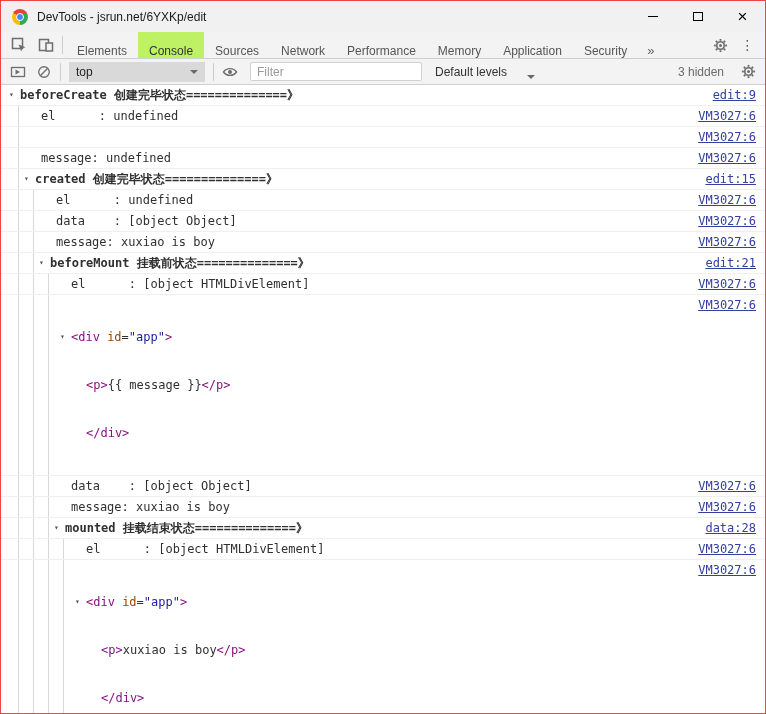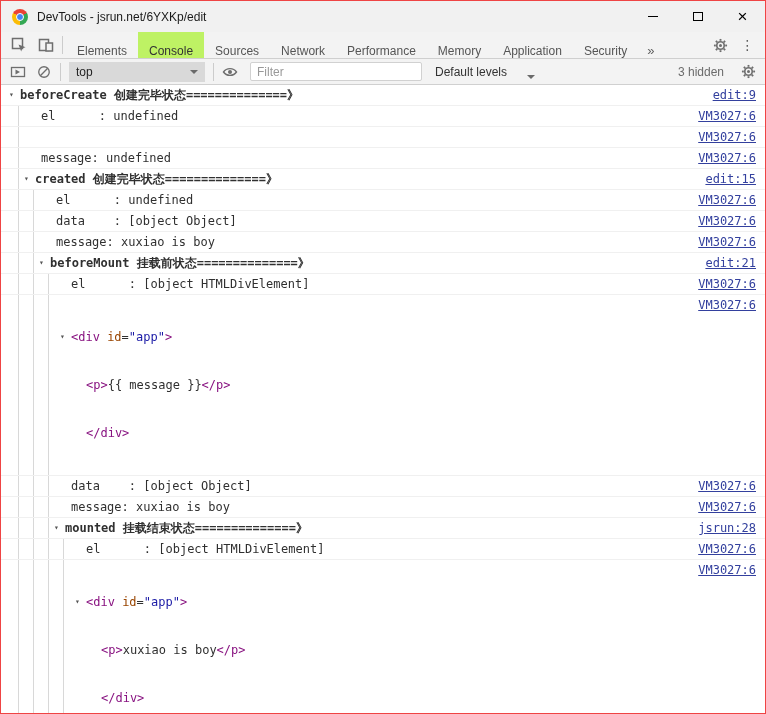--- a/index.html
+++ b/index.html
@@ -287,21 +287,21 @@
       <span class="logtext">message: xuxiao is boy</span>
       <span class="src">VM3027:6</span>
     </div>
 
     <div class="row h3">
       <span class="gl gl1"></span>
         <span class="gl gl2"></span>
         <span class="gl gl3"></span>
       <span class="arrow">▾</span>
       <span class="grouplabel">mounted 挂载结束状态==============》</span>
-      <span class="src">jsrun:28</span>
+      <span class="src">data:28</span>
     </div>
 
     <div class="row c4">
       <span class="gl gl1"></span>
         <span class="gl gl2"></span>
         <span class="gl gl3"></span>
         <span class="gl gl4"></span>
       <span class="logtext">el      : [object HTMLDivElement]</span>
       <span class="src">VM3027:6</span>
     </div>

